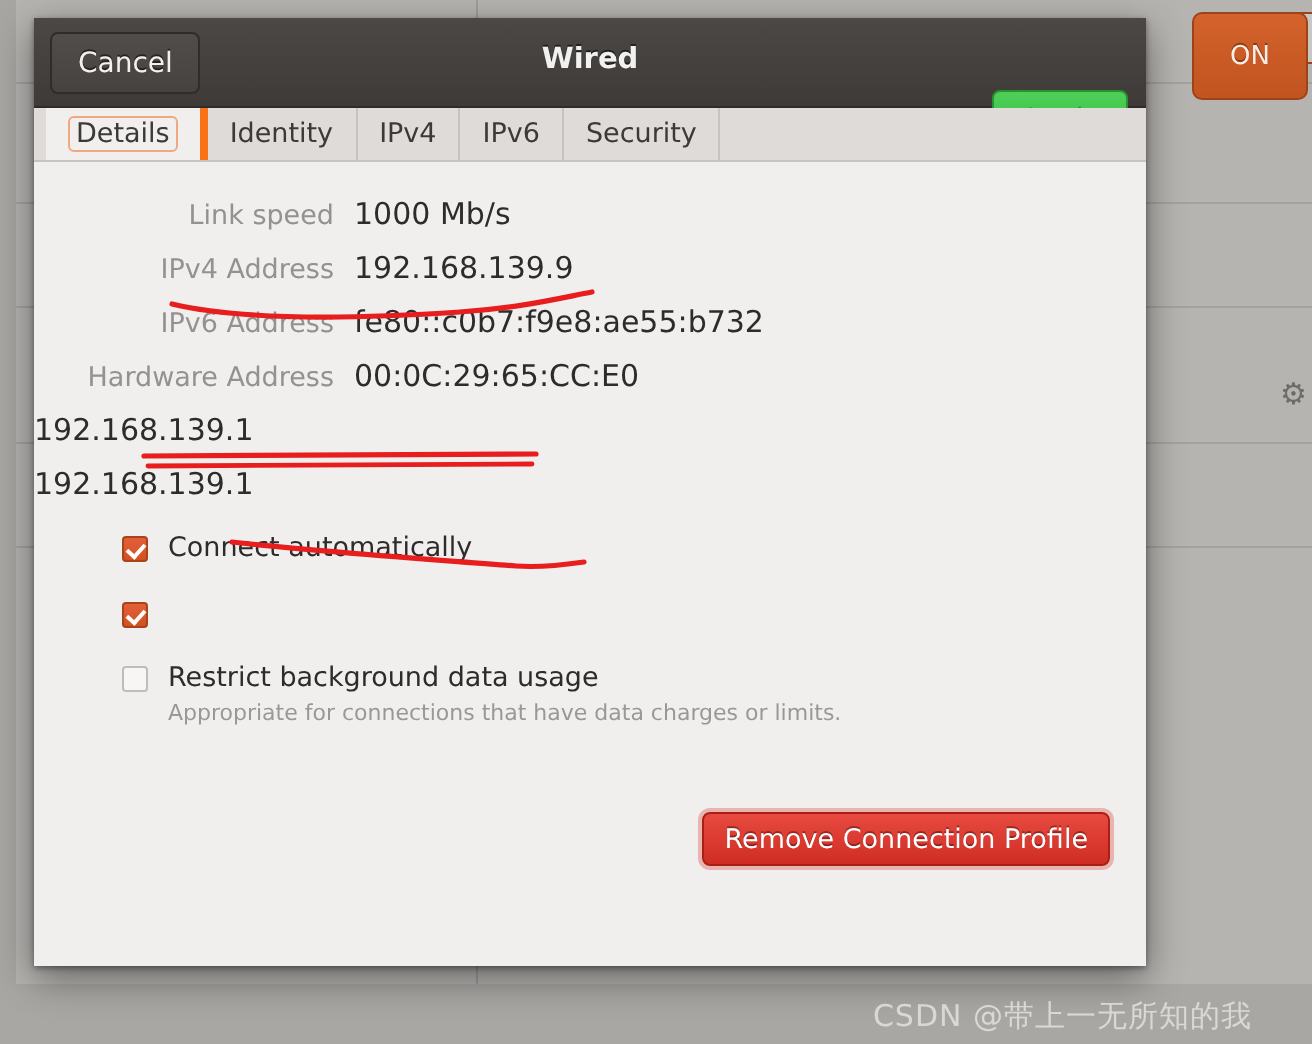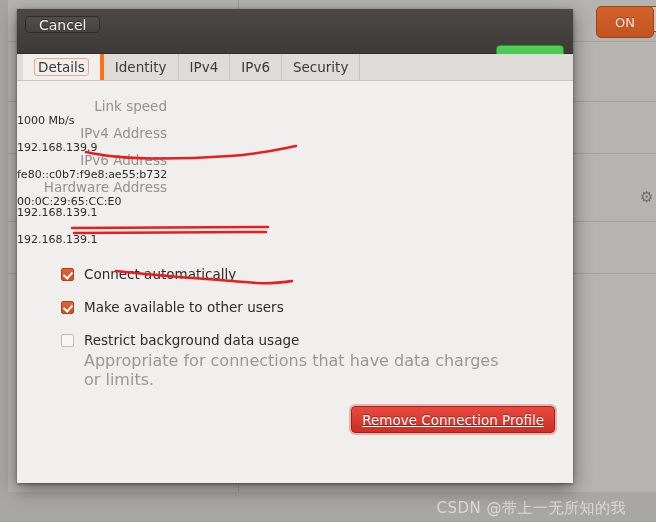--- a/index.html
+++ b/index.html
@@ -41,21 +41,21 @@
   }
   .bg-sidebar-divider {
     position: absolute;
     left: 238px; top: 0;
     width: 1px; height: 492px;
     background: #a09e9b;
   }
   .bg-toggle {
     position: absolute;
     left: 596px; top: 6px;
-    width: 58px; height: 32px;
+    width: 58px; height: 44px;
     border-radius: 5px;
     background: linear-gradient(#d4622c, #c1541f);
     border: 1px solid #9c4418;
     box-sizing: border-box;
     color: #fdece4;
     font-size: 13px;
     display: flex;
     align-items: center;
     justify-content: center;
     text-shadow: 0 -1px 0 rgba(0,0,0,.35);
@@ -104,21 +104,21 @@
     left: 0; right: 0; top: 13px;
     text-align: center;
     color: #f2f1f0;
     font-size: 14.5px;
     font-weight: bold;
     text-shadow: 0 -1px 0 rgba(0,0,0,.5);
   }
   .btn-cancel {
     position: absolute;
     left: 8px; top: 7px;
-    height: 17px;
+    height: 31px;
     padding: 0 13px;
     display: flex;
     align-items: center;
     border-radius: 4px;
     background: linear-gradient(#504d4a, #454240);
     border: 1px solid #2f2d2b;
     color: #f2f1f0;
     font-size: 14px;
     text-shadow: 0 -1px 0 rgba(0,0,0,.5);
     box-sizing: border-box;
@@ -182,33 +182,32 @@
   }
   .rows {
     position: absolute;
     left: 0; top: 17px;
     width: 100%;
   }
   .row {
     display: flex;
     align-items: baseline;
     height: 27px;
-    flex-direction: column;
   }
   .row-label {
     width: 160px;
     text-align: right;
     color: #949290;
     font-size: 13.5px;
     padding-right: 10px;
     box-sizing: border-box;
   }
   .row-value {
     color: #2e2c2a;
-    font-size: 11px;
+    font-size: 15px;
   }
 
   .checks {
     position: absolute;
     left: 44px;
     top: 185px;
     width: 440px;
   }
   .check-row {
     display: flex;
@@ -241,21 +240,21 @@
     background: #f7f6f5;
     border: 1px solid #bfbcb9;
   }
   .check-texts { margin-left: 10px; }
   .check-title {
     font-size: 13.5px;
     color: #2e2c2a;
     line-height: 16px;
   }
   .check-sub {
-    font-size: 16px;
+    font-size: 11px;
     color: #9a9896;
     margin-top: 3px;
   }
 
   .btn-remove {
     position: absolute;
     right: 18px;
     top: 325px;
     height: 27px;
     padding: 0 10px;
@@ -263,21 +262,20 @@
     align-items: center;
     border-radius: 4px;
     background: linear-gradient(#e84a40, #cf2d23);
     border: 1px solid #a81f17;
     box-shadow: 0 0 0 2px rgba(220,70,60,.35);
     color: #ffffff;
     font-size: 13.5px;
     text-shadow: 0 -1px 0 rgba(0,0,0,.35);
     box-sizing: border-box;
     cursor: pointer;
-    text-decoration: underline;
   }
 
   
   #annotations {
     position: absolute;
     left: 0; top: 0;
     width: 656px; height: 522px;
     pointer-events: none;
   }
 
@@ -312,20 +310,21 @@
   <div class="bg-gear">⚙</div>
   <div class="bg-bottombar"></div>
 </div>
 
 <div id="dialog">
 
   <div class="titlebar">
     <div class="btn-cancel">
       <span>Cancel</span>
     </div>
+    <div class="title-text">Wired</div>
     <div class="btn-apply">
       <span>Apply</span>
     </div>
   </div>
 
   <div class="tabbar">
     <div class="tab active">
       <span class="tab-label">Details</span>
     </div>
     <div class="tab">
@@ -371,23 +370,20 @@
 
     <div class="checks">
       <div class="check-row">
         <div class="cbox on"></div>
         <div class="check-texts">
           <div class="check-title">Connect automatically</div>
         </div>
       </div>
       <div class="check-row">
         <div class="cbox on"></div>
-        <div class="check-texts">
-          <div class="check-title">Make available to other users</div>
-        </div>
       </div>
       <div class="check-row">
         <div class="cbox off"></div>
         <div class="check-texts">
           <div class="check-title">Restrict background data usage</div>
           <div class="check-sub">Appropriate for connections that have data charges or limits.</div>
         </div>
       </div>
     </div>
 

